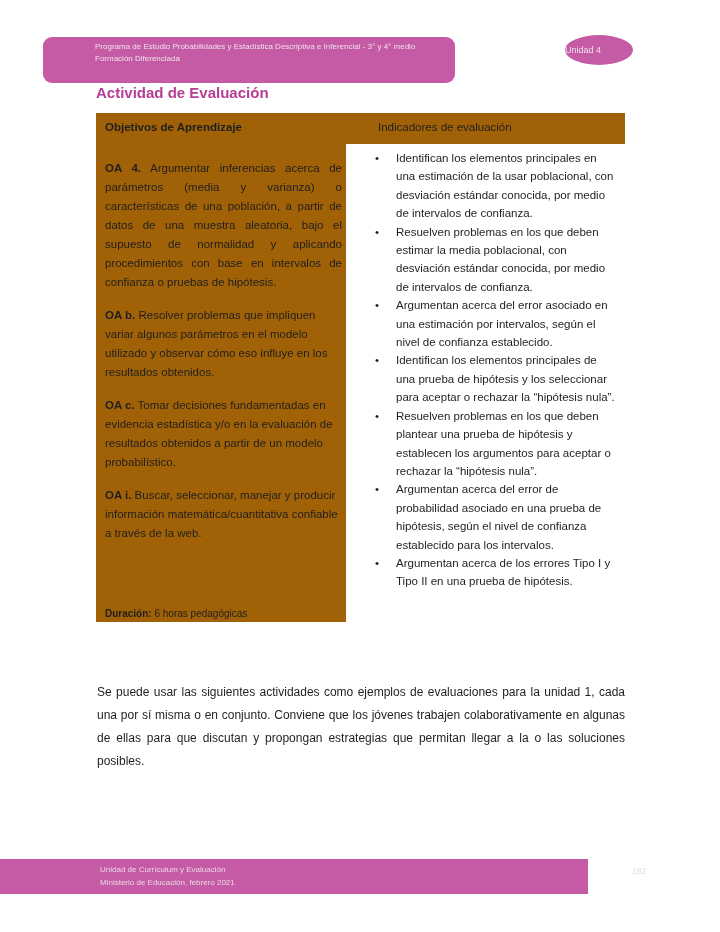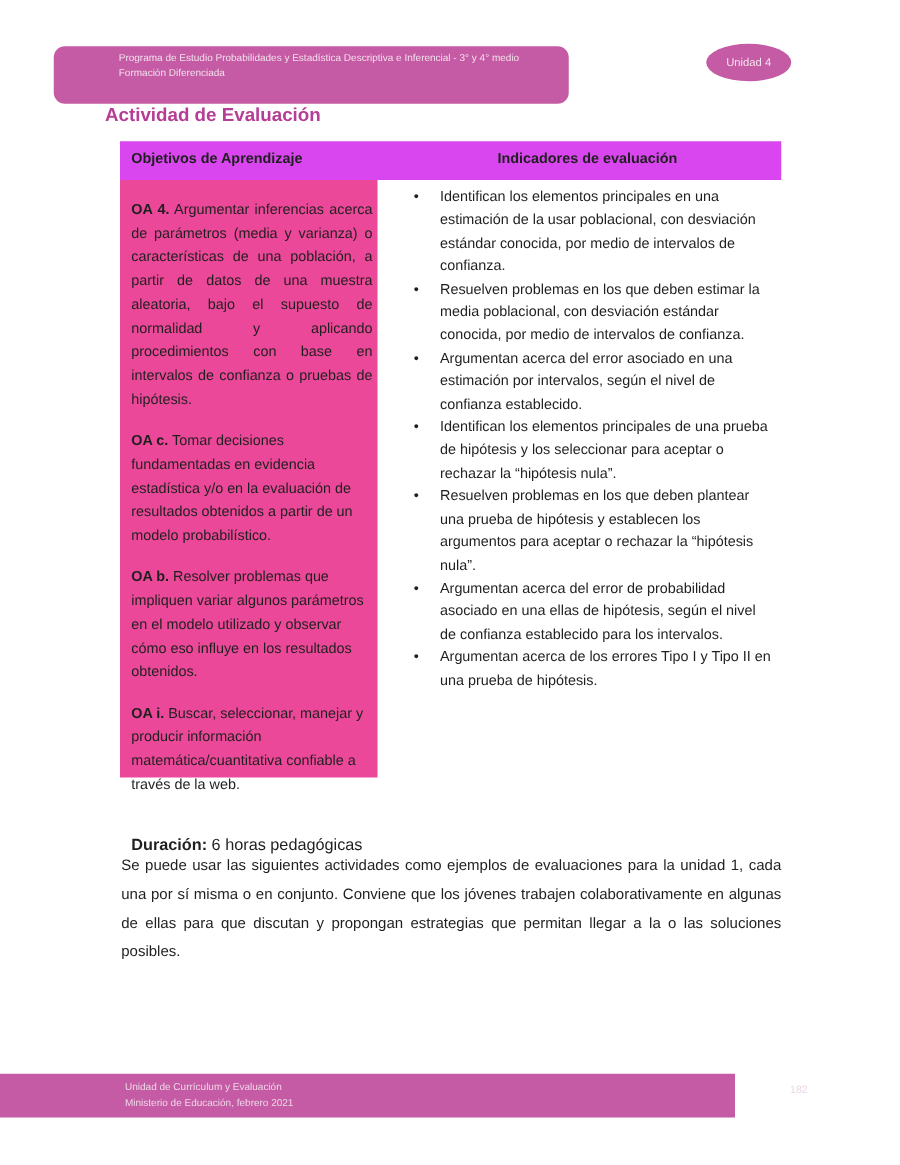--- a/index.html
+++ b/index.html
@@ -27,59 +27,58 @@
   .topbar .l1 { white-space: nowrap; }
 
   .unit-badge {
     position: absolute;
     left: 565px; top: 35px;
     width: 68px; height: 30px;
     background: #c45ba4;
     border-radius: 50%;
     color: #f4e3ef;
     font-size: 9px;
-    display: flex; align-items: center; justify-content: center;
+    display: flex; align-items: center; 
   }
 
   
   .page-title {
     position: absolute;
-    left: 84px; top: 84px;
+    left: 96px; top: 84px;
     font-size: 15px;
     font-weight: bold;
     color: #b53d95;
   }
 
   
   .oa-table {
     position: absolute;
     left: 96px; top: 113px;
     width: 529px;
   }
   .thead {
     display: flex;
-    background: #d946ef;
+    background: #a16207;
     height: 31px;
-    gap: 20px;
   }
   .thead .c1 {
     width: 257px;
     padding: 8px 4px 0 9px;
     font-size: 11.5px; font-weight: bold;
   }
   .thead .c2 {
     flex: 1;
     padding: 8px 4px 0 25px;
-    font-size: 11.5px; font-weight: bold;
+    font-size: 11.5px; font-weight: normal;
   }
   .tbody { display: flex; align-items: flex-start; }
   .objetivos-cell {
-    width: 206px;
+    width: 250px;
     height: 478px;
-    background: #ec4899;
+    background: #a16207;
     padding: 15px 4px 0 9px;
     font-size: 11.5px;
     line-height: 19px;
   }
   .objetivos-cell p { margin-bottom: 14px; }
   .objetivos-cell p.just { text-align: justify; }
   .oa-label { font-weight: bold; }
 
   .indicadores-cell {
     flex: 1;
@@ -95,22 +94,22 @@
   }
   .indicadores-cell .bullet {
     position: absolute;
     left: 29px; top: 0;
     font-size: 11.5px;
   }
 
   
   .duracion {
     position: absolute;
-    left: 105px; top: 668px;
-    font-size: 13px;
+    left: 105px; top: 608px;
+    font-size: 10px;
   }
   .duracion b { font-weight: bold; }
 
   
   .intro {
     position: absolute;
     left: 97px; top: 681px;
     width: 528px;
     font-size: 12px;
     line-height: 23px;
@@ -151,37 +150,37 @@
   <div class="thead">
     <div class="c1">Objetivos de Aprendizaje</div>
     <div class="c2">Indicadores de evaluación</div>
   </div>
   <div class="tbody">
     <div class="objetivos-cell">
       <p class="just">
         <span class="oa-label">OA 4.</span><span> Argumentar inferencias acerca de parámetros (media y varianza) o características de una población, a partir de datos de una muestra aleatoria, bajo el supuesto de normalidad y aplicando procedimientos con base en intervalos de confianza o pruebas de hipótesis.</span>
       </p>
       <p>
-        <span class="oa-label">OA c.</span><span> Tomar decisiones fundamentadas en evidencia estadística y/o en la evaluación de resultados obtenidos a partir de un modelo probabilístico.</span>
+        <span class="oa-label">OA b.</span><span> Resolver problemas que impliquen variar algunos parámetros en el modelo utilizado y observar cómo eso influye en los resultados obtenidos.</span>
       </p>
       <p>
-        <span class="oa-label">OA b.</span><span> Resolver problemas que impliquen variar algunos parámetros en el modelo utilizado y observar cómo eso influye en los resultados obtenidos.</span>
+        <span class="oa-label">OA c.</span><span> Tomar decisiones fundamentadas en evidencia estadística y/o en la evaluación de resultados obtenidos a partir de un modelo probabilístico.</span>
       </p>
       <p>
         <span class="oa-label">OA i.</span><span> Buscar, seleccionar, manejar y producir información matemática/cuantitativa confiable a través de la web.</span>
       </p>
     </div>
     <div class="indicadores-cell">
       <ul>
         <li><span class="bullet">•</span><span>Identifican los elementos principales en una estimación de la usar poblacional, con desviación estándar conocida, por medio de intervalos de confianza.</span></li>
         <li><span class="bullet">•</span><span>Resuelven problemas en los que deben estimar la media poblacional, con desviación estándar conocida, por medio de intervalos de confianza.</span></li>
         <li><span class="bullet">•</span><span>Argumentan acerca del error asociado en una estimación por intervalos, según el nivel de confianza establecido.</span></li>
         <li><span class="bullet">•</span><span>Identifican los elementos principales de una prueba de hipótesis y los seleccionar para aceptar o rechazar la “hipótesis nula”.</span></li>
         <li><span class="bullet">•</span><span>Resuelven problemas en los que deben plantear una prueba de hipótesis y establecen los argumentos para aceptar o rechazar la “hipótesis nula”.</span></li>
-        <li><span class="bullet">•</span><span>Argumentan acerca del error de probabilidad asociado en una ellas de hipótesis, según el nivel de confianza establecido para los intervalos.</span></li>
+        <li><span class="bullet">•</span><span>Argumentan acerca del error de probabilidad asociado en una prueba de hipótesis, según el nivel de confianza establecido para los intervalos.</span></li>
         <li><span class="bullet">•</span><span>Argumentan acerca de los errores Tipo I y Tipo II en una prueba de hipótesis.</span></li>
       </ul>
     </div>
   </div>
 </div>
 
 <div class="duracion">
   <b>Duración:</b><span> 6 horas pedagógicas</span>
 </div>
 

